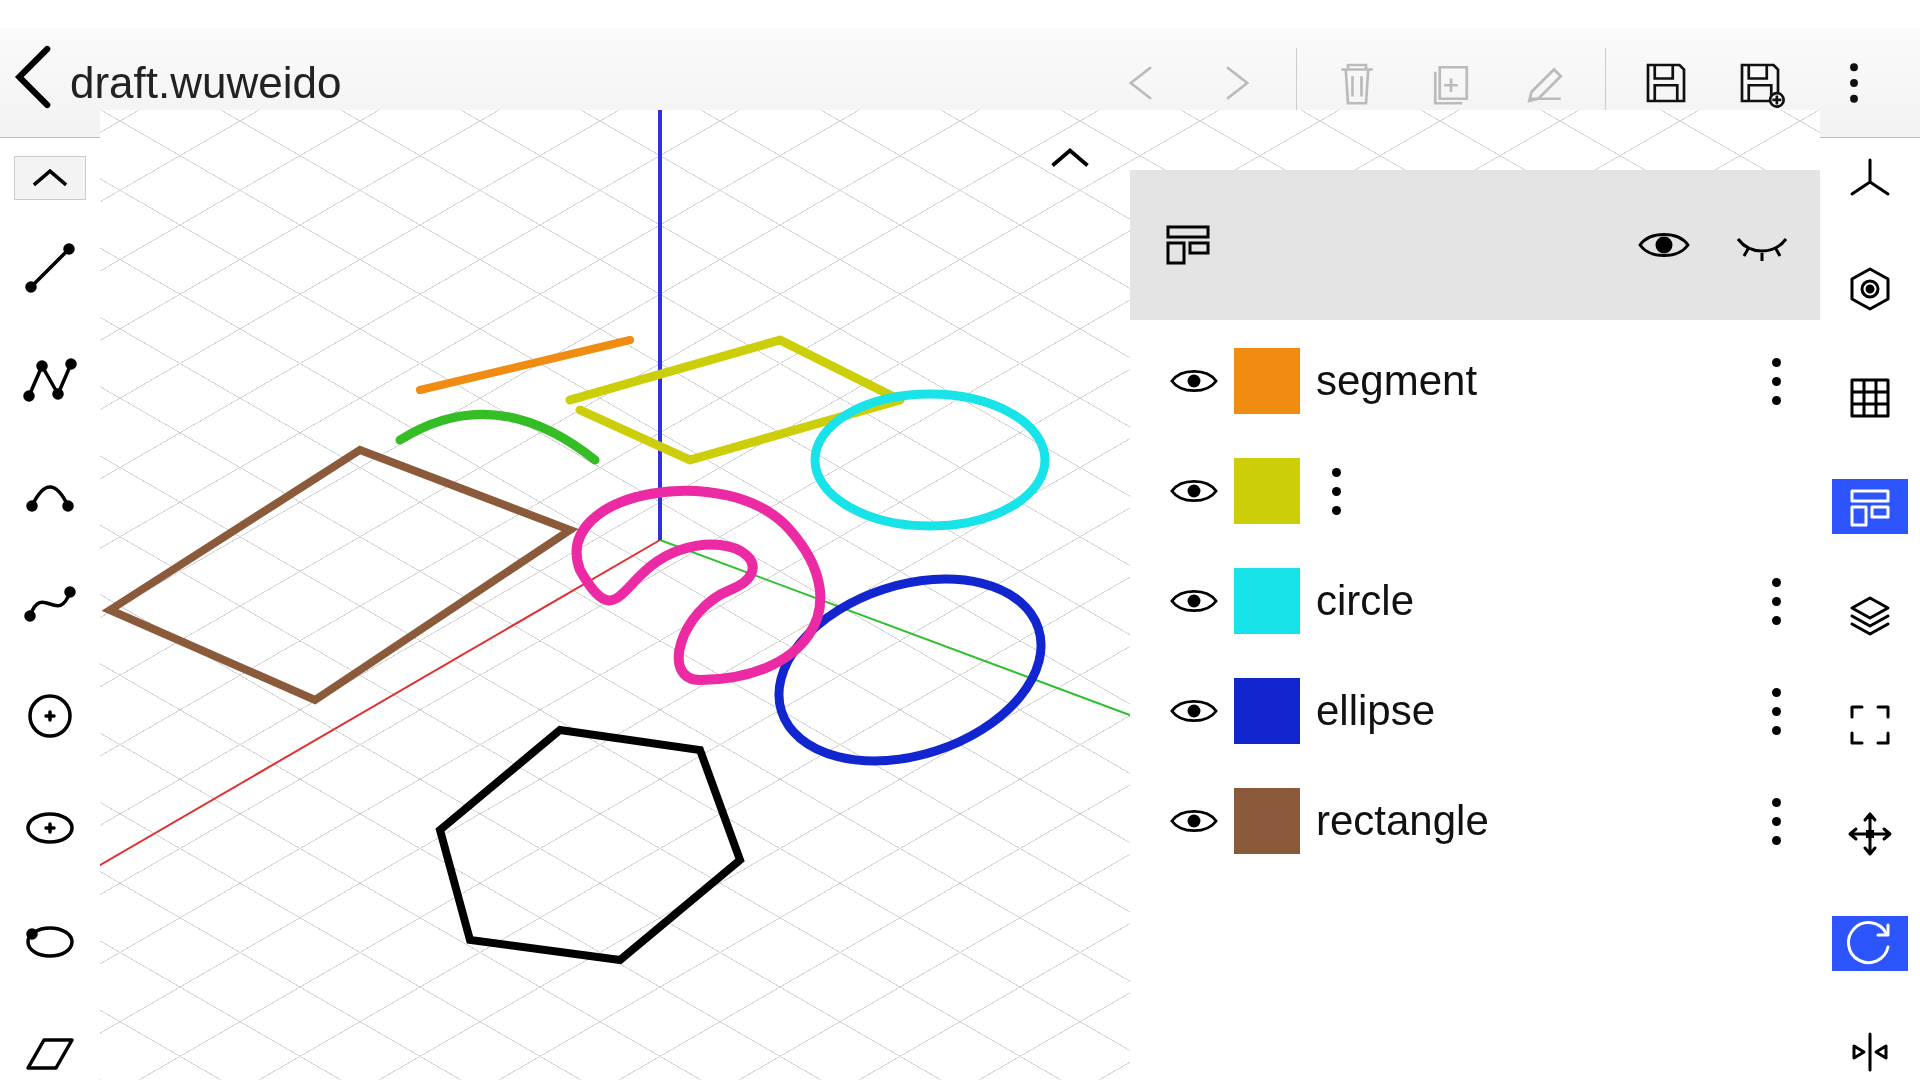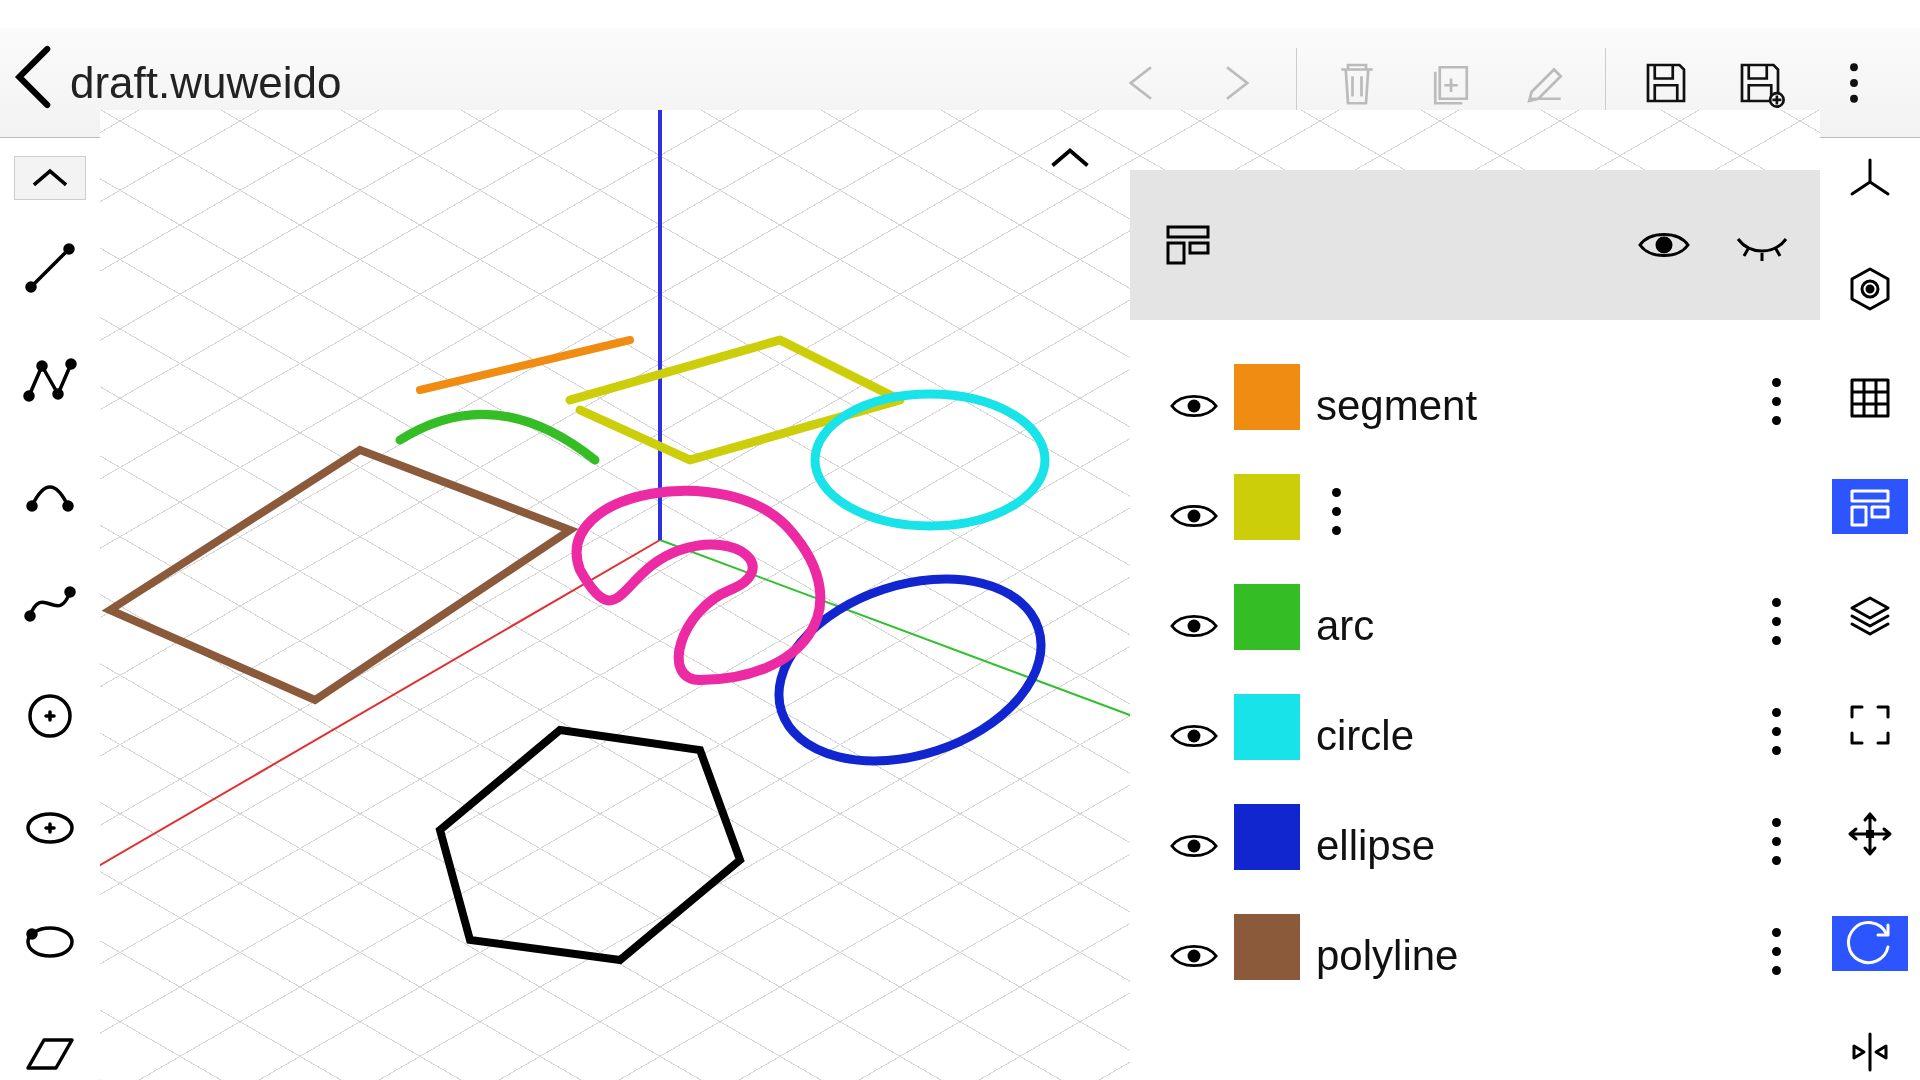--- a/index.html
+++ b/index.html
@@ -64,21 +64,21 @@
     font-size:40px;
   }
   .layers-header {
     height:150px; background:#e4e4e4;
     display:flex; align-items:center; padding:0 28px;
   }
   .layers-header .spacer { flex:1; }
   .hdr-icon { width:60px; height:60px; margin-left:38px; display:flex; align-items:center; justify-content:center;}
   .hdr-icon svg { width:52px; height:52px; stroke:#000; fill:none; stroke-width:3; }
   .layer-row {
-    height:110px; display:flex; align-items:flex-end; padding:12px 24px 0 40px;
+    height:110px; display:flex; align-items:center; padding:12px 24px 0 40px;
     gap:16px;
   }
   .layer-eye { width:48px; height:48px; }
   .layer-eye svg { width:48px; height:48px; }
   .layer-swatch { width:66px; height:66px; }
   .layer-label { flex:1; font-size:42px; color:#111; }
   .layer-menu { width:40px; font-size:44px; letter-spacing:0; line-height:13px; display:flex; flex-direction:column; align-items:center;}
   .dot { width:9px; height:9px; background:#000; border-radius:50%; margin:5px 0;}
 
   
@@ -306,67 +306,52 @@
           <div class="dot"></div>
         </div>
       </div>
       <div class="layer-row">
     <div class="layer-eye">
       <svg viewBox="0 0 52 32">
             <path d="M2 16 C 12 2, 40 2, 50 16 C 40 30, 12 30, 2 16 Z" stroke="#000" stroke-width="3" fill="none"></path>
             <circle cx="26" cy="16" r="7" fill="#000"></circle>
           </svg>
     </div>
-    <div class="layer-swatch" style="background:#35bd26"></div>
-    <div class="layer-label">arc</div>
+    <div class="layer-swatch" style="background:#17e3e8"></div>
+    <div class="layer-label">circle</div>
     <div class="layer-menu">
           <div class="dot"></div>
           <div class="dot"></div>
           <div class="dot"></div>
         </div>
       </div>
       <div class="layer-row">
     <div class="layer-eye">
       <svg viewBox="0 0 52 32">
             <path d="M2 16 C 12 2, 40 2, 50 16 C 40 30, 12 30, 2 16 Z" stroke="#000" stroke-width="3" fill="none"></path>
             <circle cx="26" cy="16" r="7" fill="#000"></circle>
           </svg>
     </div>
-    <div class="layer-swatch" style="background:#17e3e8"></div>
-    <div class="layer-label">circle</div>
+    <div class="layer-swatch" style="background:#1126cf"></div>
+    <div class="layer-label">ellipse</div>
     <div class="layer-menu">
           <div class="dot"></div>
           <div class="dot"></div>
           <div class="dot"></div>
         </div>
       </div>
       <div class="layer-row">
     <div class="layer-eye">
       <svg viewBox="0 0 52 32">
             <path d="M2 16 C 12 2, 40 2, 50 16 C 40 30, 12 30, 2 16 Z" stroke="#000" stroke-width="3" fill="none"></path>
             <circle cx="26" cy="16" r="7" fill="#000"></circle>
           </svg>
     </div>
-    <div class="layer-swatch" style="background:#1126cf"></div>
-    <div class="layer-label">ellipse</div>
-    <div class="layer-menu">
-          <div class="dot"></div>
-          <div class="dot"></div>
-          <div class="dot"></div>
-        </div>
-      </div>
-      <div class="layer-row">
-    <div class="layer-eye">
-      <svg viewBox="0 0 52 32">
-            <path d="M2 16 C 12 2, 40 2, 50 16 C 40 30, 12 30, 2 16 Z" stroke="#000" stroke-width="3" fill="none"></path>
-            <circle cx="26" cy="16" r="7" fill="#000"></circle>
-          </svg>
-    </div>
     <div class="layer-swatch" style="background:#8a5a3b"></div>
-    <div class="layer-label">polyline</div>
+    <div class="layer-label">rectangle</div>
     <div class="layer-menu">
           <div class="dot"></div>
           <div class="dot"></div>
           <div class="dot"></div>
         </div>
       </div>
     </div>
 </div>
 
 <div class="right-toolbar">

